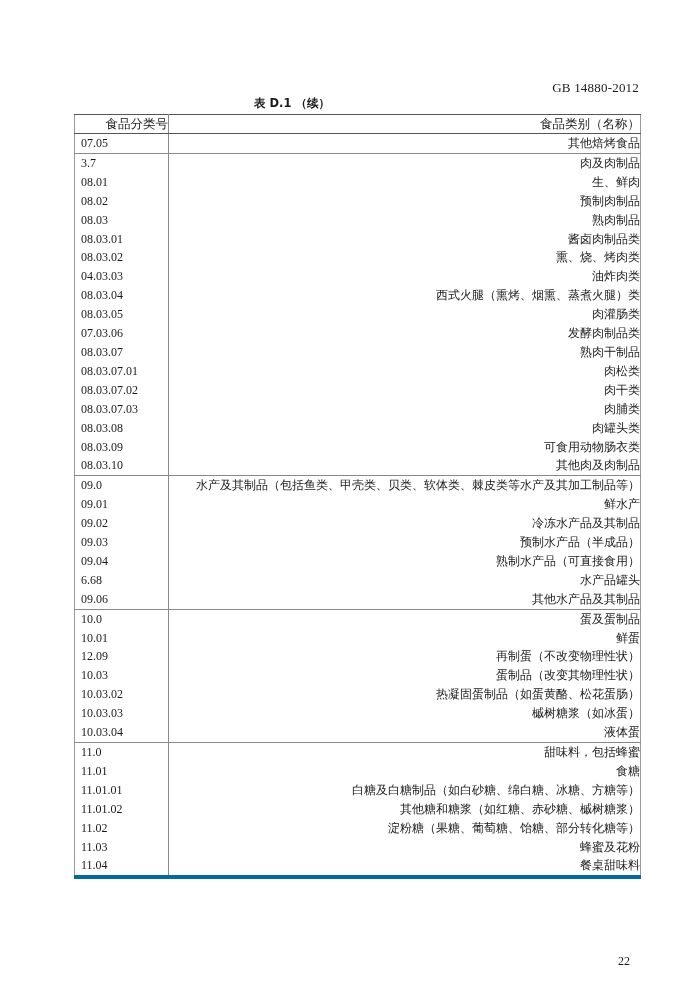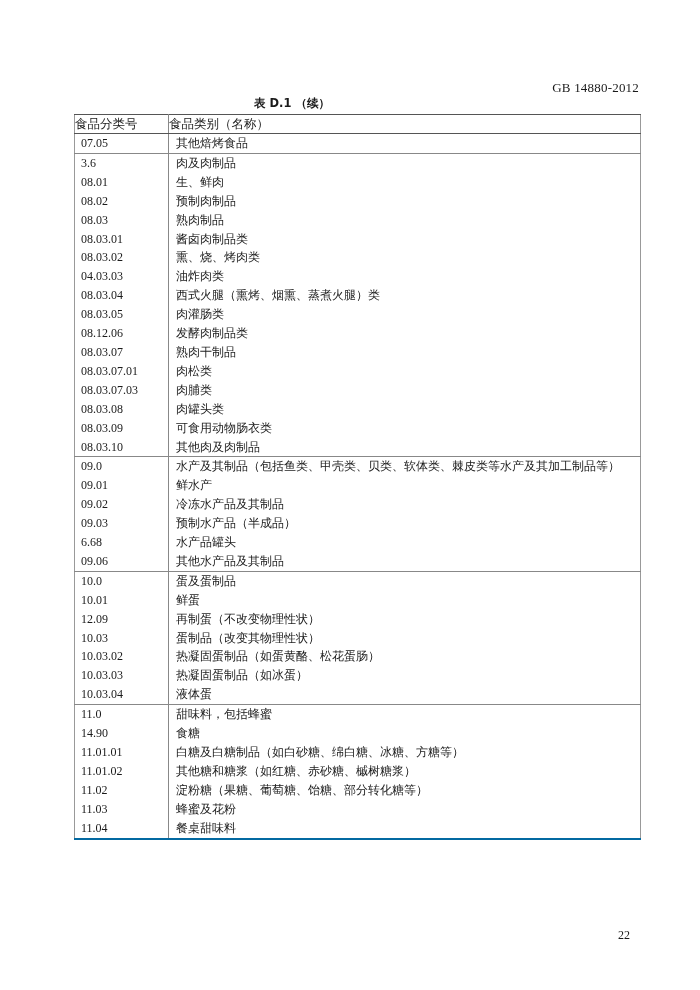--- a/index.html
+++ b/index.html
@@ -7,29 +7,29 @@
            font-family: "Liberation Serif", "DejaVu Serif", serif; color: #1a1a1a; }
     .std-code { position: absolute; top: 80px; right: 61px; font-size: 13px; letter-spacing: 0.2px; }
     .table-title { position: absolute; top: 96px; left: 0; width: 584px; text-align: center;
                    font-family: "DejaVu Sans", "Liberation Sans", sans-serif; font-size: 11.5px; font-weight: bold; }
     .tbl { position: absolute; left: 74px; top: 114px; width: 566px;
            border-collapse: collapse; table-layout: fixed; }
     .tbl col.c1 { width: 94px; }
     .tbl col.c2 { width: 472px; }
     .tbl th, .tbl td { padding: 0 0 0 6px; font-size: 12px; height: 18.9px; line-height: 18.9px;
                        white-space: nowrap; overflow: hidden; font-weight: normal; }
-    .tbl th { text-align: left; padding: 0; height: 18px; line-height: 18px; font-size: 12.5px;
+    .tbl th { text-align: right; padding: 0; height: 18px; line-height: 18px; font-size: 12.5px;
               border-top: 1.4px solid #555; border-bottom: 1.4px solid #555; }
     .tbl td.code, .tbl th.code { border-right: 1px solid #888; }
     .tbl tr.group-start td { border-top: 1px solid #888; }
     .tbl tbody { border-left: 1px solid #999; border-right: 1.4px solid #999; }
     .tbl thead tr { border-left: 1px solid #999; border-right: 1.4px solid #999; }
-    .tbl tbody.last tr:last-child td { border-bottom: 2px solid #0369a1; }
-    .tbl td.name { padding-left: 7px; }
-    .page-num { position: absolute; top: 928px; left: 618px; font-size: 12px; text-align: right; }
+    .tbl tbody.last tr:last-child td { border-bottom: 4px solid #0369a1; }
+    .tbl td.name { padding-left: 7px; text-align: right; }
+    .page-num { position: absolute; top: 954px; left: 618px; font-size: 12px; text-align: right; }
   </style>
 </head>
 <body>
 
 <div class="std-code">GB 14880-2012</div>
 <div class="table-title">表 D.1 （续）</div>
 
 <table class="tbl">
   <colgroup>
       <col class="c1">
@@ -42,21 +42,21 @@
     </tr>
   </thead>
   <tbody>
       <tr class="group-start">
         <td class="code">07.05</td>
         <td class="name">其他焙烤食品</td>
       </tr>
     </tbody>
     <tbody>
       <tr class="group-start">
-        <td class="code">3.6</td>
+        <td class="code">3.7</td>
         <td class="name">肉及肉制品</td>
       </tr>
       <tr>
         <td class="code">08.01</td>
         <td class="name">生、鲜肉</td>
       </tr>
       <tr>
         <td class="code">08.02</td>
         <td class="name">预制肉制品</td>
       </tr>
@@ -78,32 +78,36 @@
       </tr>
       <tr>
         <td class="code">08.03.04</td>
         <td class="name">西式火腿（熏烤、烟熏、蒸煮火腿）类</td>
       </tr>
       <tr>
         <td class="code">08.03.05</td>
         <td class="name">肉灌肠类</td>
       </tr>
       <tr>
-        <td class="code">08.12.06</td>
+        <td class="code">07.03.06</td>
         <td class="name">发酵肉制品类</td>
       </tr>
       <tr>
         <td class="code">08.03.07</td>
         <td class="name">熟肉干制品</td>
       </tr>
       <tr>
         <td class="code">08.03.07.01</td>
         <td class="name">肉松类</td>
       </tr>
       <tr>
+        <td class="code">08.03.07.02</td>
+        <td class="name">肉干类</td>
+      </tr>
+      <tr>
         <td class="code">08.03.07.03</td>
         <td class="name">肉脯类</td>
       </tr>
       <tr>
         <td class="code">08.03.08</td>
         <td class="name">肉罐头类</td>
       </tr>
       <tr>
         <td class="code">08.03.09</td>
         <td class="name">可食用动物肠衣类</td>
@@ -124,20 +128,24 @@
       </tr>
       <tr>
         <td class="code">09.02</td>
         <td class="name">冷冻水产品及其制品</td>
       </tr>
       <tr>
         <td class="code">09.03</td>
         <td class="name">预制水产品（半成品）</td>
       </tr>
       <tr>
+        <td class="code">09.04</td>
+        <td class="name">熟制水产品（可直接食用）</td>
+      </tr>
+      <tr>
         <td class="code">6.68</td>
         <td class="name">水产品罐头</td>
       </tr>
       <tr>
         <td class="code">09.06</td>
         <td class="name">其他水产品及其制品</td>
       </tr>
     </tbody>
     <tbody>
       <tr class="group-start">
@@ -155,34 +163,34 @@
       <tr>
         <td class="code">10.03</td>
         <td class="name">蛋制品（改变其物理性状）</td>
       </tr>
       <tr>
         <td class="code">10.03.02</td>
         <td class="name">热凝固蛋制品（如蛋黄酪、松花蛋肠）</td>
       </tr>
       <tr>
         <td class="code">10.03.03</td>
-        <td class="name">热凝固蛋制品（如冰蛋）</td>
+        <td class="name">槭树糖浆（如冰蛋）</td>
       </tr>
       <tr>
         <td class="code">10.03.04</td>
         <td class="name">液体蛋</td>
       </tr>
     </tbody>
     <tbody class="last">
       <tr class="group-start">
         <td class="code">11.0</td>
         <td class="name">甜味料，包括蜂蜜</td>
       </tr>
       <tr>
-        <td class="code">14.90</td>
+        <td class="code">11.01</td>
         <td class="name">食糖</td>
       </tr>
       <tr>
         <td class="code">11.01.01</td>
         <td class="name">白糖及白糖制品（如白砂糖、绵白糖、冰糖、方糖等）</td>
       </tr>
       <tr>
         <td class="code">11.01.02</td>
         <td class="name">其他糖和糖浆（如红糖、赤砂糖、槭树糖浆）</td>
       </tr>

